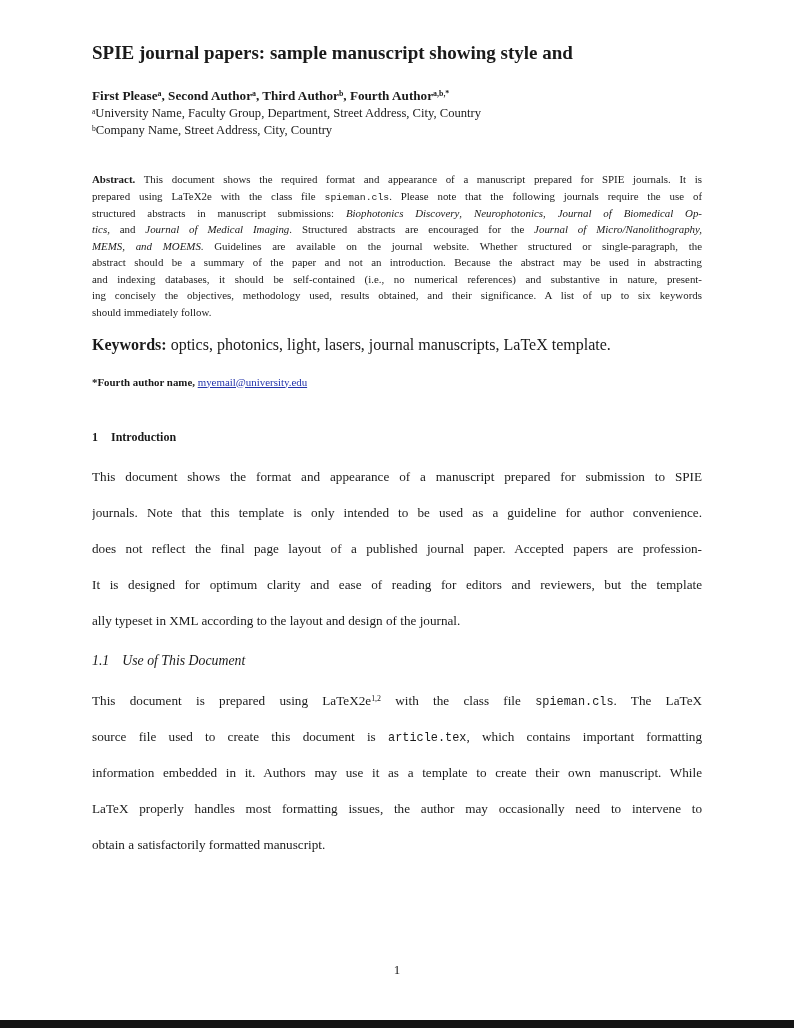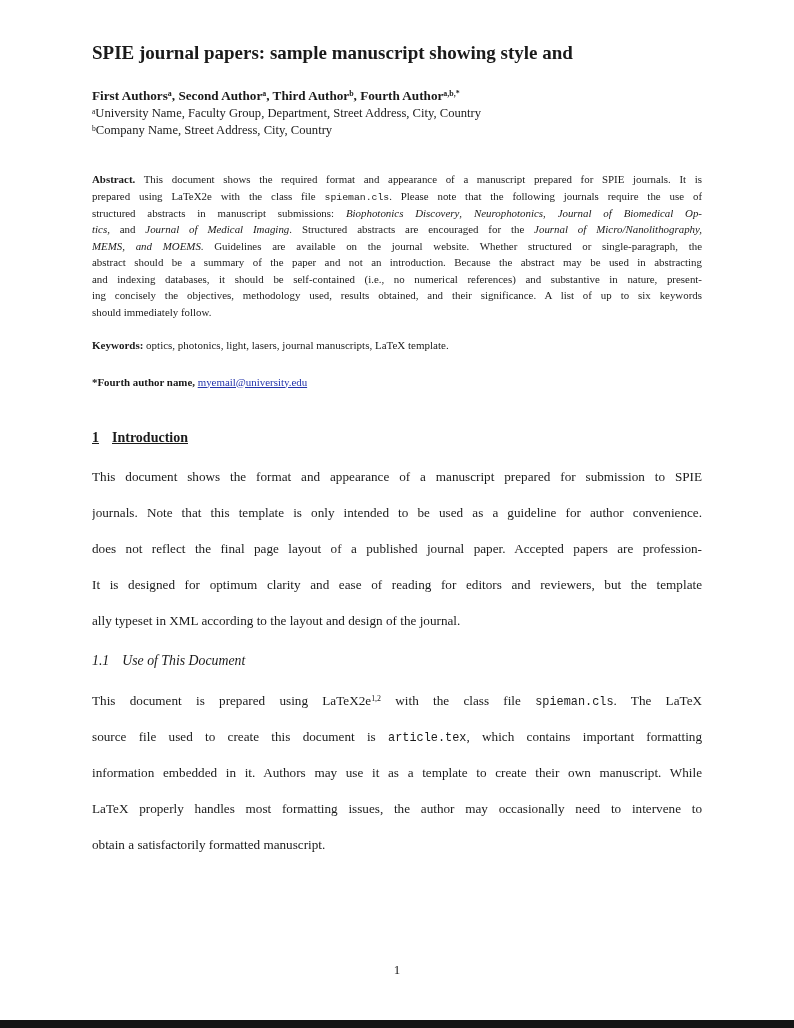--- a/index.html
+++ b/index.html
@@ -16,25 +16,25 @@
   .line-row { position:relative; overflow:hidden; }
   .ltext { width:100%; }
 
   
   .block-title      { font-size:19px;   font-weight:bold; line-height:26px;   max-height:26px; }
   .block-authors    { font-size:13.2px; font-weight:bold; line-height:19px;   max-height:19px; }
   .block-authors.block-first { margin-top:20px; }
   .block-affil      { font-size:12.6px; line-height:17px;   max-height:17px; }
   .block-abstract   { font-size:10.9px; line-height:16.5px; max-height:17px; }
   .block-abstract.block-first { margin-top:32px; }
-  .block-keywords   { font-size:11px; line-height:16.5px; max-height:17px; }
+  .block-keywords   { font-size:16px; line-height:16.5px; max-height:17px; }
   .block-keywords.block-first { margin-top:17px; }
   .block-footnote   { font-size:10.9px; line-height:16.5px; max-height:17px; }
   .block-footnote.block-first { margin-top:20px; }
-  .block-section    { font-size:14px; font-weight:bold; line-height:19px; max-height:19px;text-decoration:underline; }
+  .block-section    { font-size:12px; font-weight:bold; line-height:19px; max-height:19px; }
   .block-section.block-first { margin-top:38px; }
   .block-body       { font-size:13.2px; line-height:36px; max-height:36px; }
   .block-body.block-first { margin-top:12px; }
   .block-subsection { font-size:13.8px; font-style:italic; line-height:20px; max-height:20px; }
   .block-subsection.block-first { margin-top:12px; }
 
   
   .block-abstract .ltext, .block-body .ltext { text-align:justify; text-align-last:justify; }
   .line-last .ltext { text-align-last:left; }
 
@@ -57,21 +57,21 @@
 </style>
 </head>
 <body>
 
 <div class="page">
   <div class="content">
       <div class="line-row block-title block-first">
         <div class="ltext"><span>SPIE journal papers: sample manuscript showing style and</span></div>
       </div>
       <div class="line-row block-authors block-first">
-        <div class="ltext"><span>First Authors</span><span class="s-sup">a</span><span>, Second Author</span><span class="s-sup">a</span><span>, Third Author</span><span class="s-sup">b</span><span>, Fourth Author</span><span class="s-sup">a,b,*</span></div>
+        <div class="ltext"><span>First Please</span><span class="s-sup">a</span><span>, Second Author</span><span class="s-sup">a</span><span>, Third Author</span><span class="s-sup">b</span><span>, Fourth Author</span><span class="s-sup">a,b,*</span></div>
       </div>
       <div class="line-row block-affil block-first">
         <div class="ltext"><span class="s-sup">a</span><span>University Name, Faculty Group, Department, Street Address, City, Country</span></div>
       </div>
       <div class="line-row block-affil">
         <div class="ltext"><span class="s-sup">b</span><span>Company Name, Street Address, City, Country</span></div>
       </div>
       <div class="line-row block-abstract block-first">
         <div class="ltext"><span class="s-b">Abstract.</span><span> This document shows the required format and appearance of a manuscript prepared for SPIE journals. It is</span></div>
       </div>

